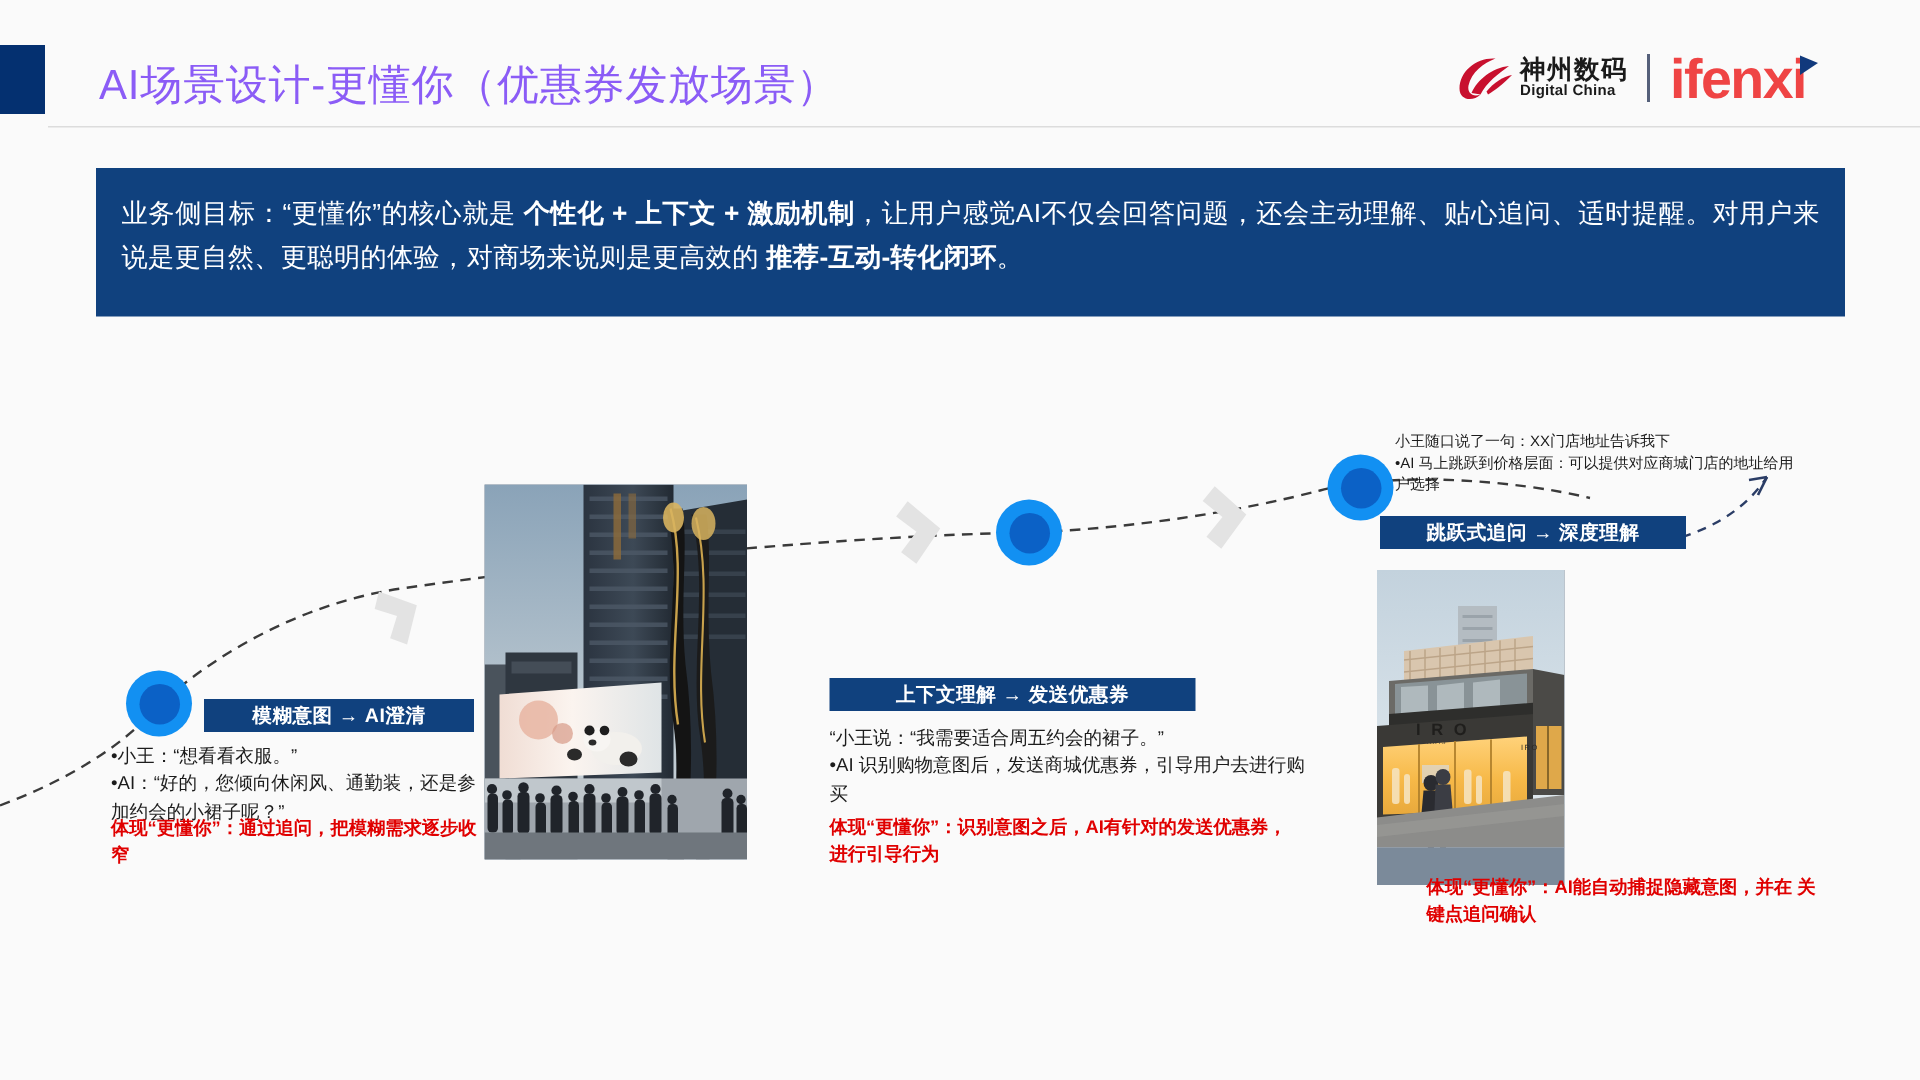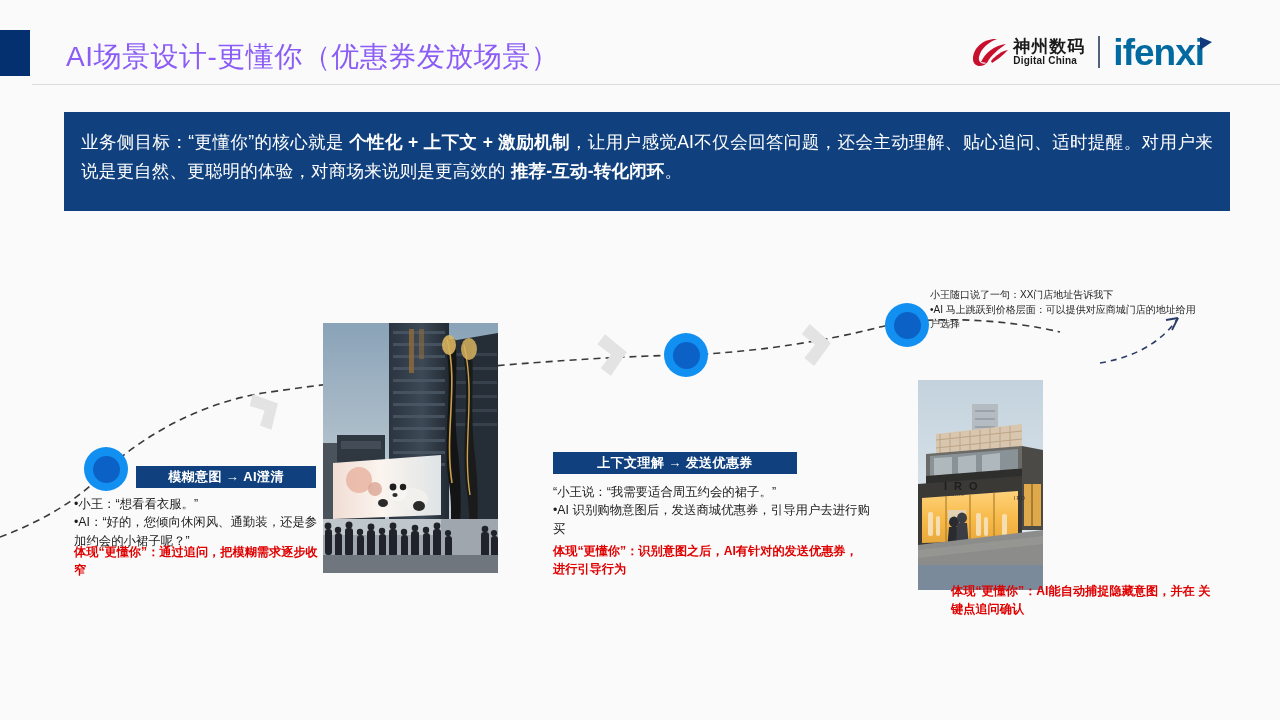--- a/index.html
+++ b/index.html
@@ -29,21 +29,21 @@
     position: absolute; right: 72px; top: 28px;
     display: flex; align-items: center; gap: 13px; height: 48px;
   }
   .logo-dc { display: flex; align-items: center; gap: 4px; justify-content: center; }
   .dc-mark { width: 40px; height: 34px; display:block; }
   .dc-txt { display: flex; flex-direction: column; line-height: 1.05; }
   .dc-cn { font-size: 17px; font-weight: bold; color: #1a1a1a; letter-spacing: 1px; }
   .dc-en { font-size: 10px; font-weight: bold; color: #1a1a1a; letter-spacing: .2px; }
   .logo-div { width: 2px; height: 32px; background: #55607a; }
   .logo-ifenxi { position: relative; font-size: 37px; font-weight: bold;
-    color: #0369a1; letter-spacing: -1px; line-height: 1; padding-right: 4px; }
+    color: #ef4444; letter-spacing: -1px; line-height: 1; padding-right: 4px; }
   .ifenxi-flag { position: absolute; right: -5px; top: 2px; }
 
   
   .banner {
     position: absolute; left: 64px; top: 112px;
     width: 1166px; height: 99px;
     background: #10417e;
     padding: 16px 17px 1px 17px;
   }
   .banner p {
@@ -373,15 +373,16 @@
   <div class="body-text s2-body">
     <div>“小王说：“我需要适合周五约会的裙子。”</div>
     <div>•AI 识别购物意图后，发送商城优惠券，引导用户去进行购买</div>
   </div>
   <div class="red-text s2-red">体现“更懂你”：识别意图之后，AI有针对的发送优惠券，进行引导行为</div>
 
   <div class="body-text s3-note">
     <div>小王随口说了一句：XX门店地址告诉我下</div>
     <div>•AI 马上跳跃到价格层面：可以提供对应商城门店的地址给用户选择</div>
   </div>
+  <div class="step-label s3-label">跳跃式追问 → 深度理解</div>
   <div class="red-text s3-red">体现“更懂你”：AI能自动捕捉隐藏意图，并在 关键点追问确认</div>
 
 </div>
 
 </body></html>

